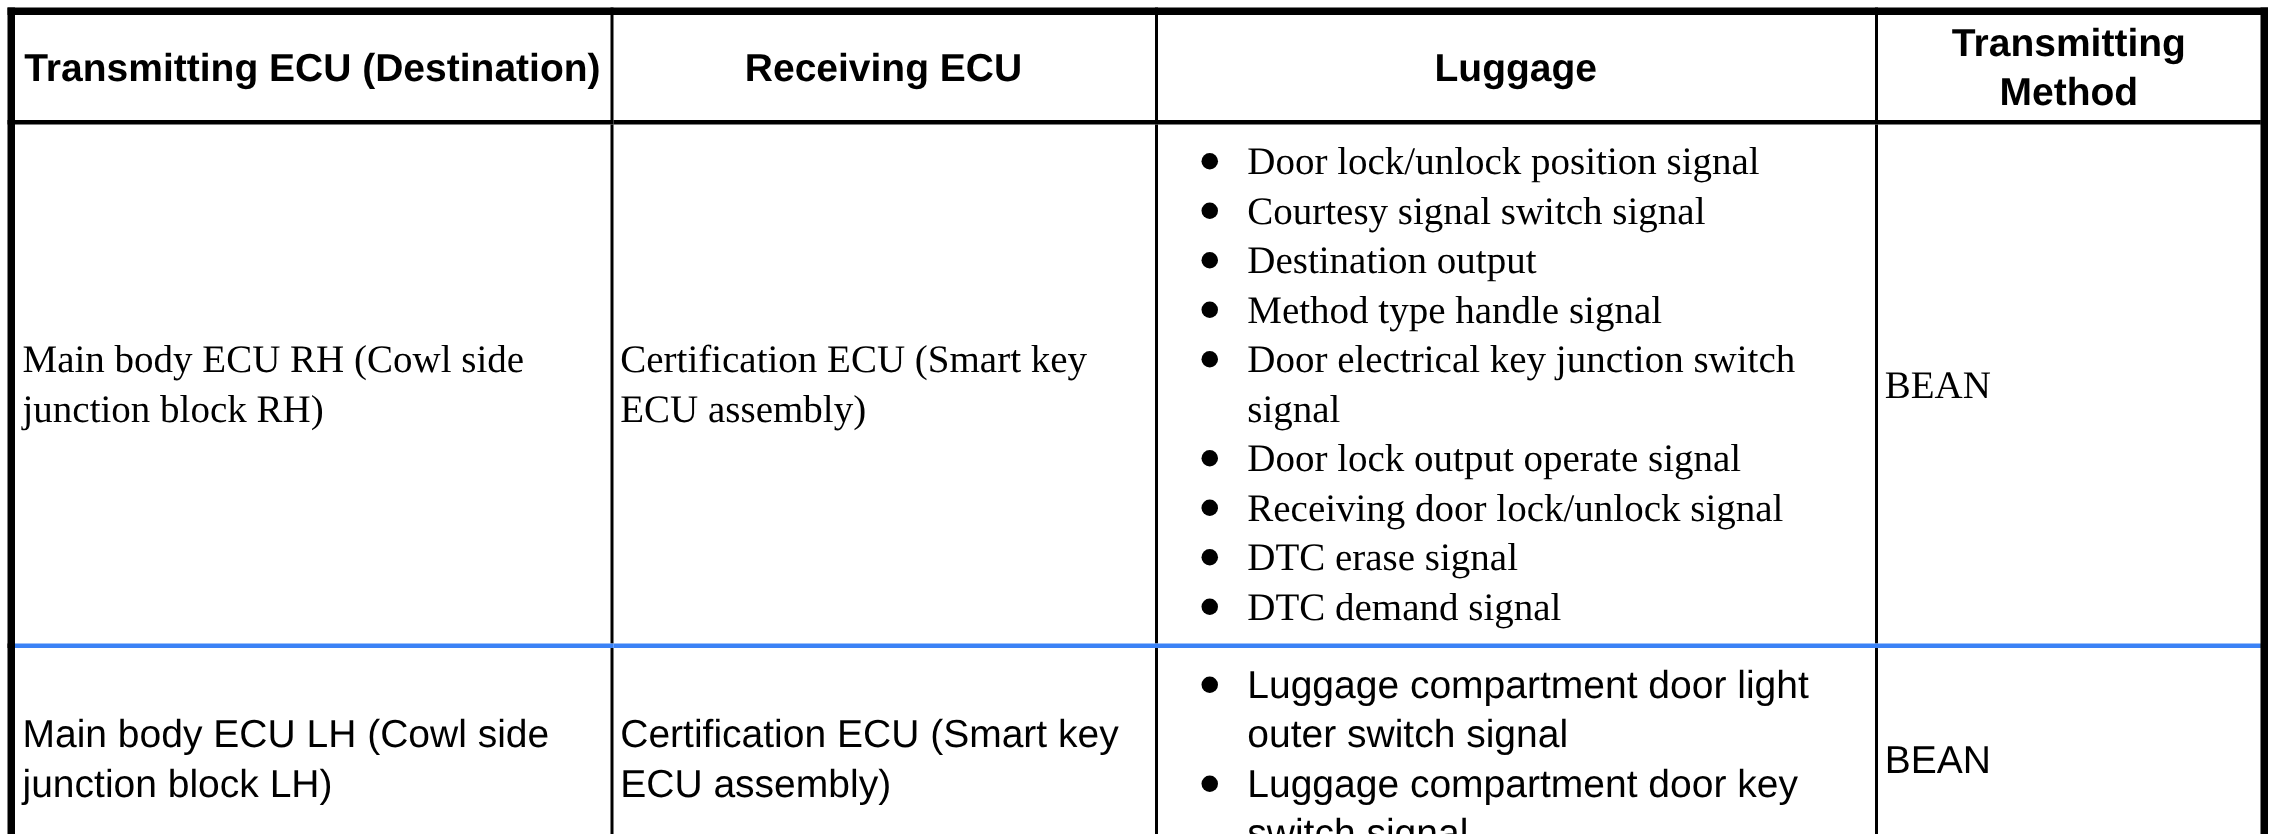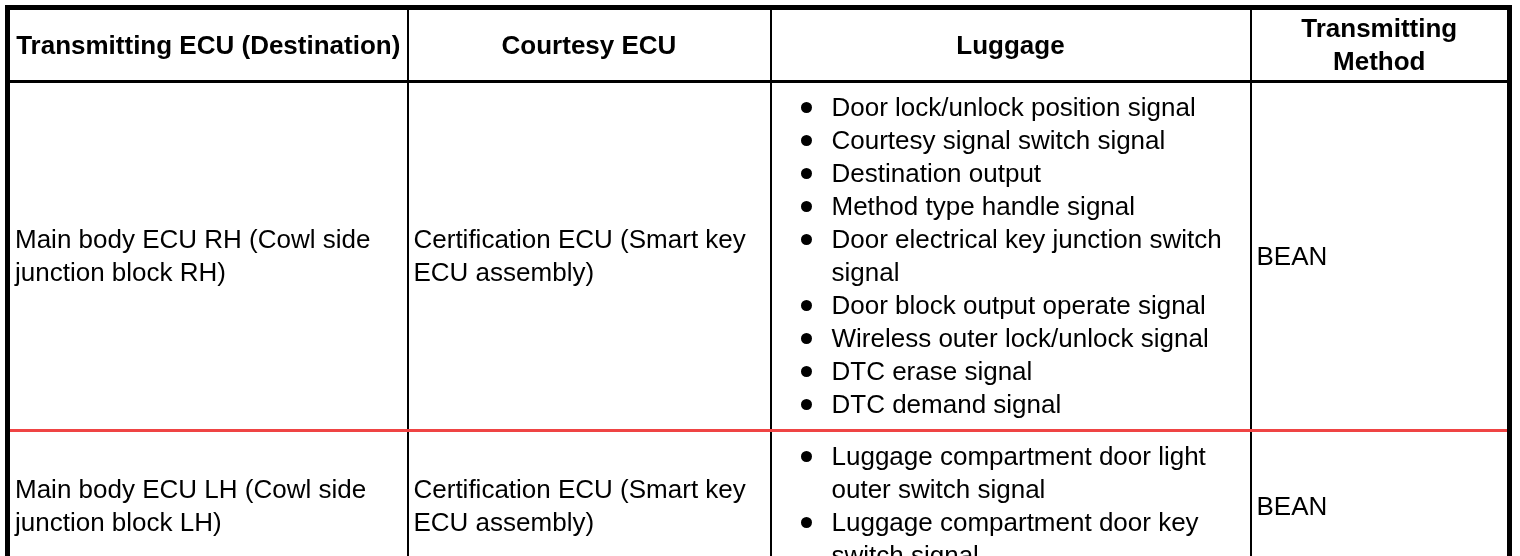--- a/index.html
+++ b/index.html
@@ -36,21 +36,21 @@
   }
   .doc-table thead th {
     border-bottom: 3px solid #000000;
     font-weight: bold;
     text-align: center;
     vertical-align: middle;
     height: 64px;
     padding: 2px 6px;
   }
   .doc-table tbody tr.row-0 { height: 326px; }
-  .doc-table tbody tr.row-0 td { border-bottom: 3px solid #ef4444; }
+  .doc-table tbody tr.row-0 td { border-bottom: 3px solid #3b82f6; font-family: Liberation Serif, serif; }
   .doc-table tbody tr.row-1 { height: 126px; }
   .doc-table td {
     vertical-align: middle;
     text-align: left;
     padding: 2px 8px 2px 5px;
   }
   td.cell-signals {
     padding: 8px 0;
   }
   ul.signal-list {
@@ -79,38 +79,38 @@
 <table class="doc-table">
   <colgroup>
     <col style="width:400px">
     <col style="width:363px">
     <col style="width:480px">
     <col style="width:259px">
   </colgroup>
   <thead>
     <tr>
       <th>Transmitting ECU (Destination)</th>
-      <th>Courtesy ECU</th>
+      <th>Receiving ECU</th>
       <th>Luggage</th>
       <th>Transmitting Method</th>
     </tr>
   </thead>
   <tbody>
     <tr class="row-0">
       <td>Main body ECU RH (Cowl side junction block RH)</td>
       <td>Certification ECU (Smart key ECU assembly)</td>
       <td class="cell-signals">
         <ul class="signal-list">
             <li class="signal-item"><span class="bullet"></span><span>Door lock/unlock position signal</span></li>
             <li class="signal-item"><span class="bullet"></span><span>Courtesy signal switch signal</span></li>
             <li class="signal-item"><span class="bullet"></span><span>Destination output</span></li>
             <li class="signal-item"><span class="bullet"></span><span>Method type handle signal</span></li>
             <li class="signal-item"><span class="bullet"></span><span>Door electrical key junction switch signal</span></li>
-            <li class="signal-item"><span class="bullet"></span><span>Door block output operate signal</span></li>
-            <li class="signal-item"><span class="bullet"></span><span>Wireless outer lock/unlock signal</span></li>
+            <li class="signal-item"><span class="bullet"></span><span>Door lock output operate signal</span></li>
+            <li class="signal-item"><span class="bullet"></span><span>Receiving door lock/unlock signal</span></li>
             <li class="signal-item"><span class="bullet"></span><span>DTC erase signal</span></li>
             <li class="signal-item"><span class="bullet"></span><span>DTC demand signal</span></li>
           </ul>
       </td>
       <td>BEAN</td>
     </tr>
     <tr class="row-1">
       <td>Main body ECU LH (Cowl side junction block LH)</td>
       <td>Certification ECU (Smart key ECU assembly)</td>
       <td class="cell-signals">

